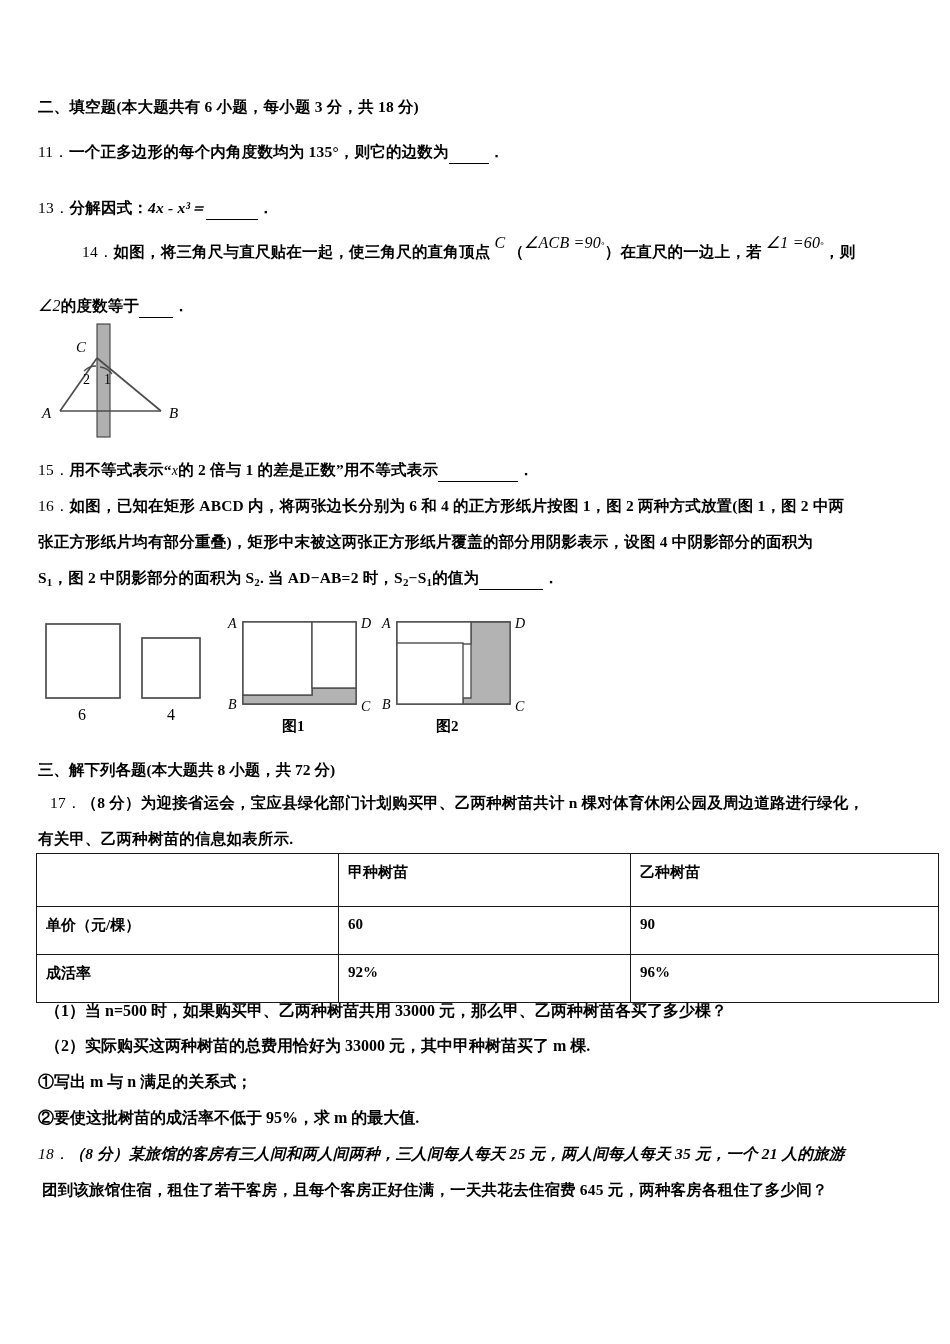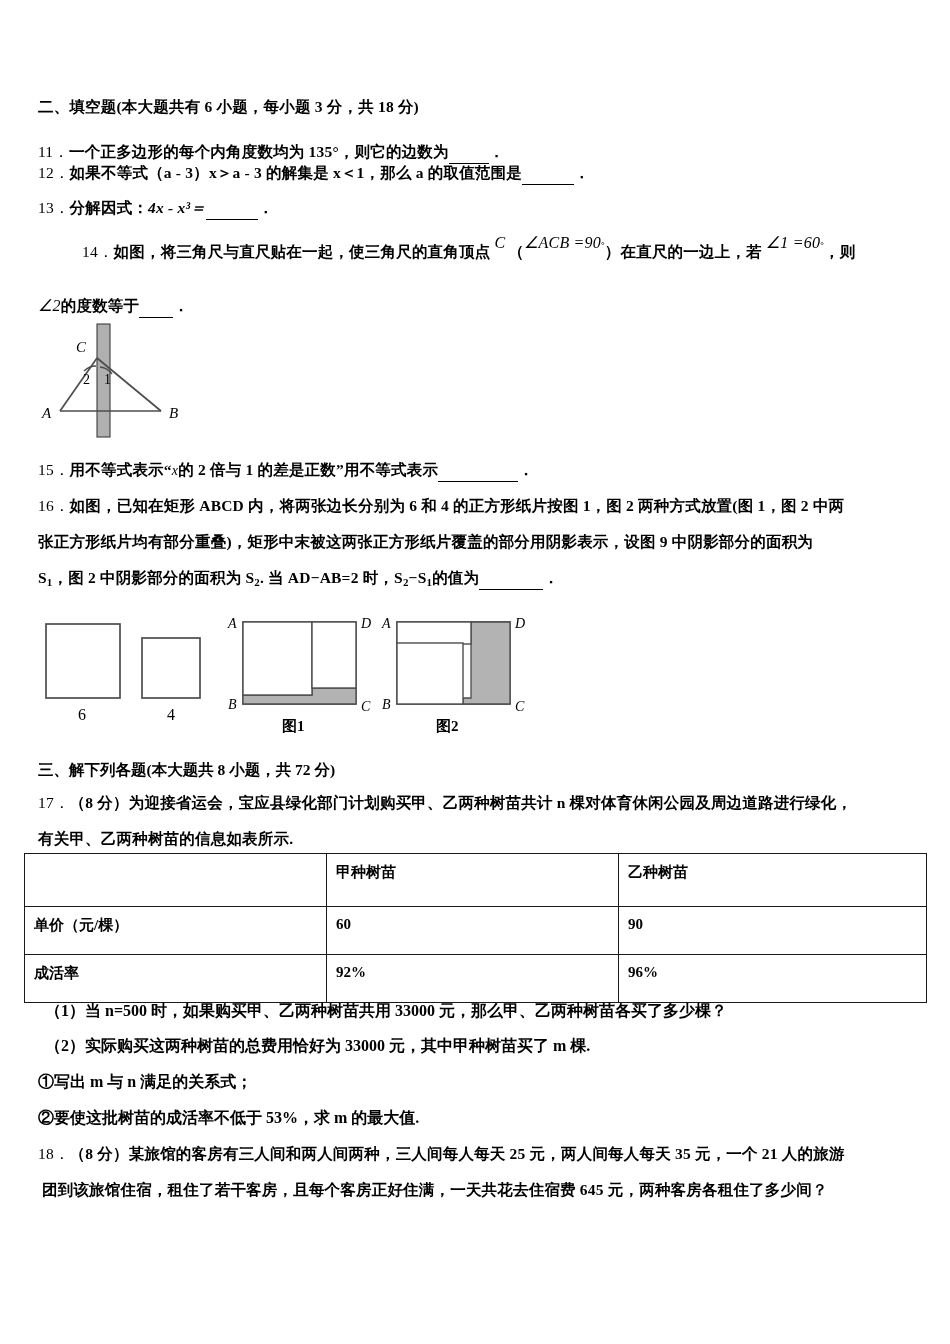--- a/index.html
+++ b/index.html
@@ -94,23 +94,20 @@
 <body>
 
 <div class="page">
 
   <div class="blk" style="left:38px; top:95px;">二、填空题(本大题共有 6 小题，每小题 3 分，共 18 分)</div>
 
   <div class="blk" style="left:38px; top:140px;">
     <span class="num">11．</span><span>一个正多边形的每个内角度数均为 135°，则它的边数为</span><span class="fill" style="width:40px;">&nbsp;</span><span>．</span>
   </div>
 
-  <div class="blk" style="left:38px; top:161px;">
-    <span class="num">12．</span><span>如果不等式（a - 3）x＞a - 3 的解集是 x＜1，那么 a 的取值范围是</span><span class="fill" style="width:52px;">&nbsp;</span><span>．</span>
-  </div>
 
   <div class="blk" style="left:38px; top:196px;">
     <span class="num">13．</span><span>分解因式：</span><span class="mathital" style="font-weight:bold;">4x - x³＝</span><span class="fill" style="width:52px;">&nbsp;</span><span>．</span>
   </div>
 
   <div class="blk" style="left:38px; top:240px;margin-left:44px;">
     <span class="num">14．</span><span>如图，将三角尺与直尺贴在一起，使三角尺的直角顶点</span><span class="mi-sup raise" style="margin-left:4px;">C</span><span style="margin-left:3px;">（</span><span class="mi-sup raise">∠ACB =90</span><span class="raise" style="font-size:9px;">°</span><span>）</span><span>在直尺的一边上，若</span><span class="mi-sup raise" style="margin-left:4px;">∠1 =60</span><span class="raise" style="font-size:9px;">°</span><span>，则</span>
   </div>
 
   <div class="blk" style="left:38px; top:294px;">
@@ -137,21 +134,21 @@
     </svg>
   </div>
 
   <div class="blk" style="left:38px; top:458px;">
     <span class="num">15．</span><span>用不等式表示“</span><span class="mi-sup" style="font-size:14px;">x</span><span>的 2 倍与 1 的差是正数”用不等式表示</span><span class="fill" style="width:80px;">&nbsp;</span><span>．</span>
   </div>
 
   <div class="blk" style="left:38px; top:494px;">
     <span class="num">16．</span><span>如图，已知在矩形 ABCD 内，将两张边长分别为 6 和 4 的正方形纸片按图 1，图 2 两种方式放置(图 1，图 2 中两</span>
   </div>
-  <div class="blk" style="left:38px; top:530px;">张正方形纸片均有部分重叠)，矩形中末被这两张正方形纸片覆盖的部分用阴影表示，设图 9 中阴影部分的面积为</div>
+  <div class="blk" style="left:38px; top:530px;">张正方形纸片均有部分重叠)，矩形中末被这两张正方形纸片覆盖的部分用阴影表示，设图 4 中阴影部分的面积为</div>
   <div class="blk" style="left:38px; top:566px;">
     <span>S</span><span class="sub">1</span><span>，图 2 中阴影部分的面积为 S</span><span class="sub">2</span><span>. 当 AD−AB=2 时，S</span><span class="sub">2</span><span>−S</span><span class="sub">1</span><span>的值为</span><span class="fill" style="width:64px;">&nbsp;</span><span>．</span>
   </div>
 
   <div class="fig" style="left:42px; top:614px;">
     <svg width="180" height="115" viewBox="0 0 180 115">
       <rect x="4" y="10" width="74" height="74" fill="#ffffff" stroke="#4d4d4d" stroke-width="1.7"></rect>
       <text x="36" y="106" font-family="Liberation Serif, serif" font-size="16">6</text>
       <rect x="100" y="24" width="58" height="60" fill="#ffffff" stroke="#4d4d4d" stroke-width="1.7"></rect>
       <text x="125" y="106" font-family="Liberation Serif, serif" font-size="16">4</text>
@@ -191,26 +188,26 @@
       <text x="2" y="16" font-family="Liberation Serif, serif" font-size="14" font-style="italic">A</text>
       <text x="135" y="16" font-family="Liberation Serif, serif" font-size="14" font-style="italic">D</text>
       <text x="2" y="97" font-family="Liberation Serif, serif" font-size="14" font-style="italic">B</text>
       <text x="135" y="99" font-family="Liberation Serif, serif" font-size="14" font-style="italic">C</text>
       <text x="56" y="119" font-family="Liberation Serif, serif" font-size="15" font-weight="bold">图2</text>
     </svg>
   </div>
 
   <div class="sec-head" style="left:38px; top:760px;">三、解下列各题(本大题共 8 小题，共 72 分)</div>
 
-  <div class="blk" style="left:38px; top:791px;">
+  <div class="blk" style="left:50px; top:791px;">
     <span class="num">17．</span><span>（8 分）</span><span>为迎接省运会，宝应县绿化部门计划购买甲、乙两种树苗共计 n 棵对体育休闲公园及周边道路进行绿化，</span>
   </div>
   <div class="blk" style="left:38px; top:827px;">有关甲、乙两种树苗的信息如表所示.</div>
 
-  <table class="tbl" style="left:24px; top:853px;">
+  <table class="tbl" style="left:36px; top:853px;">
     <tbody>
         <tr class="r0">
       <td class="c0"></td>
       <td class="c1">甲种树苗</td>
       <td class="c2">乙种树苗</td>
     </tr>
     <tr class="r1">
       <td class="c0">单价（元/棵）</td>
       <td class="c1">60</td>
       <td class="c2">90</td>
@@ -219,20 +216,20 @@
       <td class="c0">成活率</td>
       <td class="c1">92%</td>
       <td class="c2">96%</td>
     </tr>
   </tbody>
     </table>
 
   <div class="subq" style="left:45px; top:1001px;">（1）当 n=500 时，如果购买甲、乙两种树苗共用 33000 元，那么甲、乙两种树苗各买了多少棵？</div>
   <div class="subq" style="left:45px; top:1036px;">（2）实际购买这两种树苗的总费用恰好为 33000 元，其中甲种树苗买了 m 棵.</div>
   <div class="subq" style="left:38px; top:1072px;">①写出 m 与 n 满足的关系式；</div>
-  <div class="subq" style="left:38px; top:1108px;">②要使这批树苗的成活率不低于 53%，求 m 的最大值.</div>
-
-  <div class="blk" style="left:38px; top:1142px;">
+  <div class="subq" style="left:38px; top:1108px;">②要使这批树苗的成活率不低于 95%，求 m 的最大值.</div>
+
+  <div class="blk" style="left:38px; top:1142px;font-style:italic;">
     <span class="num">18．</span><span>（8 分）</span><span>某旅馆的客房有三人间和两人间两种，三人间每人每天 25 元，两人间每人每天 35 元，一个 21 人的旅游</span>
   </div>
   <div class="blk" style="left:30px; top:1178px;margin-left:12px;">团到该旅馆住宿，租住了若干客房，且每个客房正好住满，一天共花去住宿费 645 元，两种客房各租住了多少间？</div>
 
 </div>
 
 </body></html>

